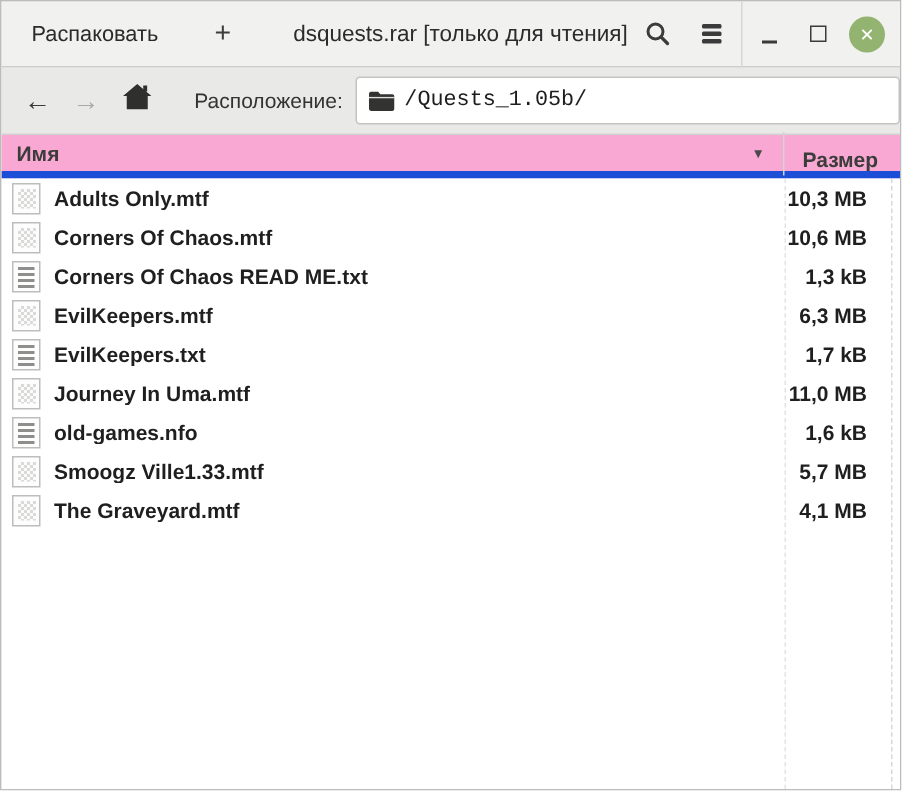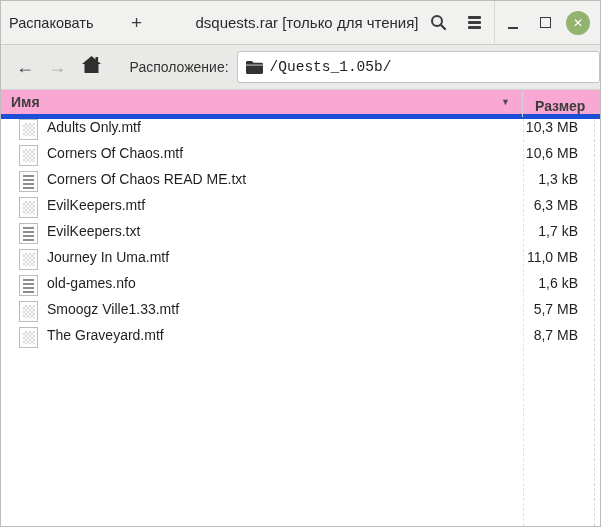--- a/index.html
+++ b/index.html
@@ -23,21 +23,21 @@
     border-bottom:1px solid #cdcdcc;
     display:flex; align-items:center;
     position:relative;
   }
   .hb-btn {
     background:transparent; border:none; cursor:pointer;
     color:#2d2d2d; font-family:inherit;
     display:flex; align-items:center; justify-content:center;
     height:34px;
   }
-  .extract-btn { margin-left:6px; font-size:14.5px; padding:0 2px; color:#2b2b2b; }
+  .extract-btn { margin-left:18px; font-size:14.5px; padding:0 2px; color:#2b2b2b; }
   .add-btn { margin-left:26px; font-size:19px; font-weight:400; color:#3d3d3d; width:30px; }
   .hb-title {
     position:absolute; left:0; right:0; top:0; bottom:0;
     display:flex; align-items:center; justify-content:center;
     font-size:15px; font-weight:normal; color:#2b2b2b;
     pointer-events:none;
     padding-left:13px;
   }
   .hb-right { margin-left:auto; display:flex; align-items:center; height:100%; }
   .icon-btn { width:36px; }
@@ -109,23 +109,23 @@
     font:inherit; color:inherit; text-align:left;
   }
 
   
   .list-body { flex:1; position:relative; background:#ffffff; overflow:hidden; }
   .gridline { position:absolute; top:0; bottom:0; width:0; }
   .gridline.g1 { left:522px; border-left:1px dashed #e3e3e2; }
   .gridline.g2 { left:593px; border-left:1px dashed #d8d8d7; }
 
   .row {
-    height:26px; display:flex; 
-    padding-left:18px; cursor:default;
-    font-size:14px; color:#1f1f1f;
+    height:26px; display:flex; align-items:center;
+    padding-left:7px; cursor:default;
+    font-size:14px; color:#1f1f1f;font-weight:bold;
   }
   .file-icon {
     flex:0 0 19px; width:19px; height:21px;
     border:1px solid #bdbdbc; background:#fdfdfd;
     display:block;
   }
   .file-icon.binary::before {
     content:""; display:block; margin:3px 2.5px; height:13px;
     background-image:conic-gradient(#dadad9 0 25%, #fbfbfb 0 50%, #dadad9 0 75%, #fbfbfb 0);
     background-size:4px 4px;
@@ -269,18 +269,18 @@
 
   <div class="row">
     <span class="file-icon binary"></span>
     <span class="name">Smoogz Ville1.33.mtf</span>
     <span class="size">5,7 MB</span>
   </div>
 
   <div class="row">
     <span class="file-icon binary"></span>
     <span class="name">The Graveyard.mtf</span>
-    <span class="size">8,7 MB</span>
+    <span class="size">4,1 MB</span>
   </div>
 </div>
   </div>
 
 </div>
 
 </body></html>

